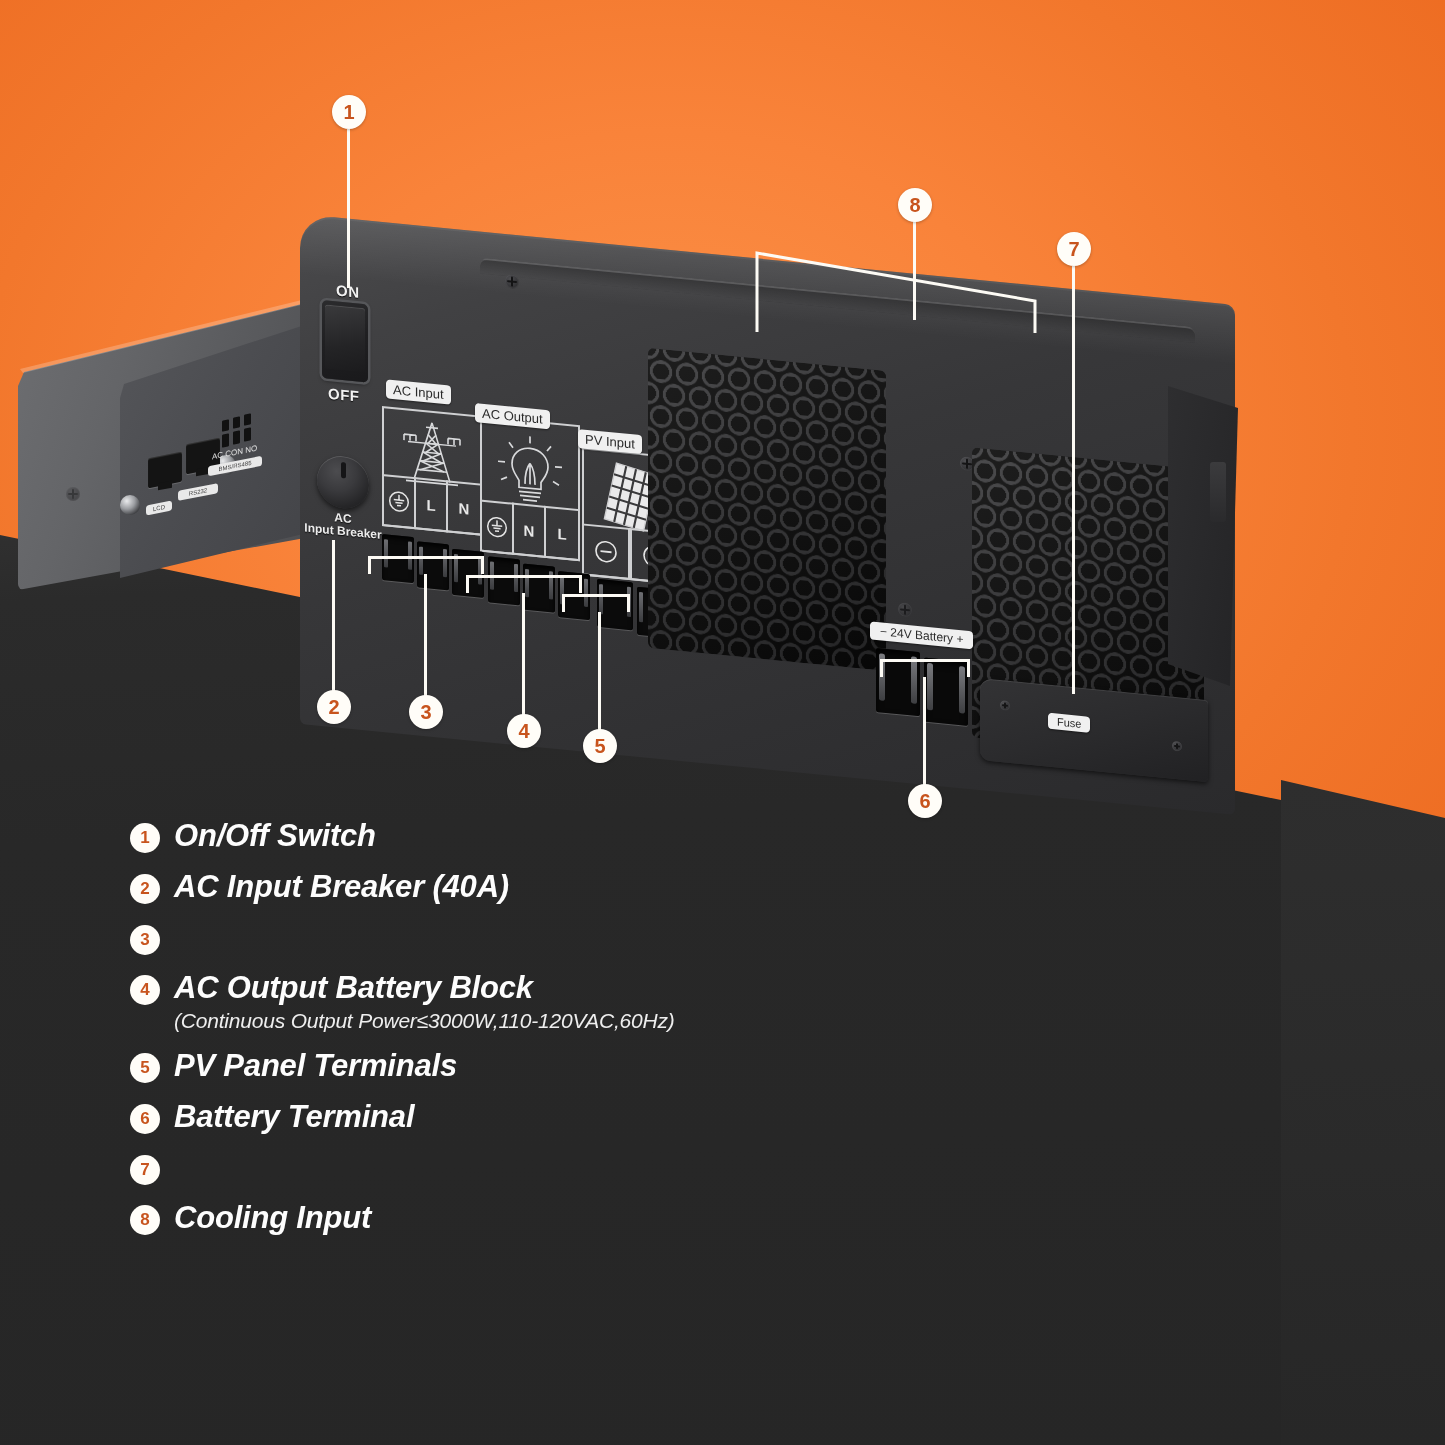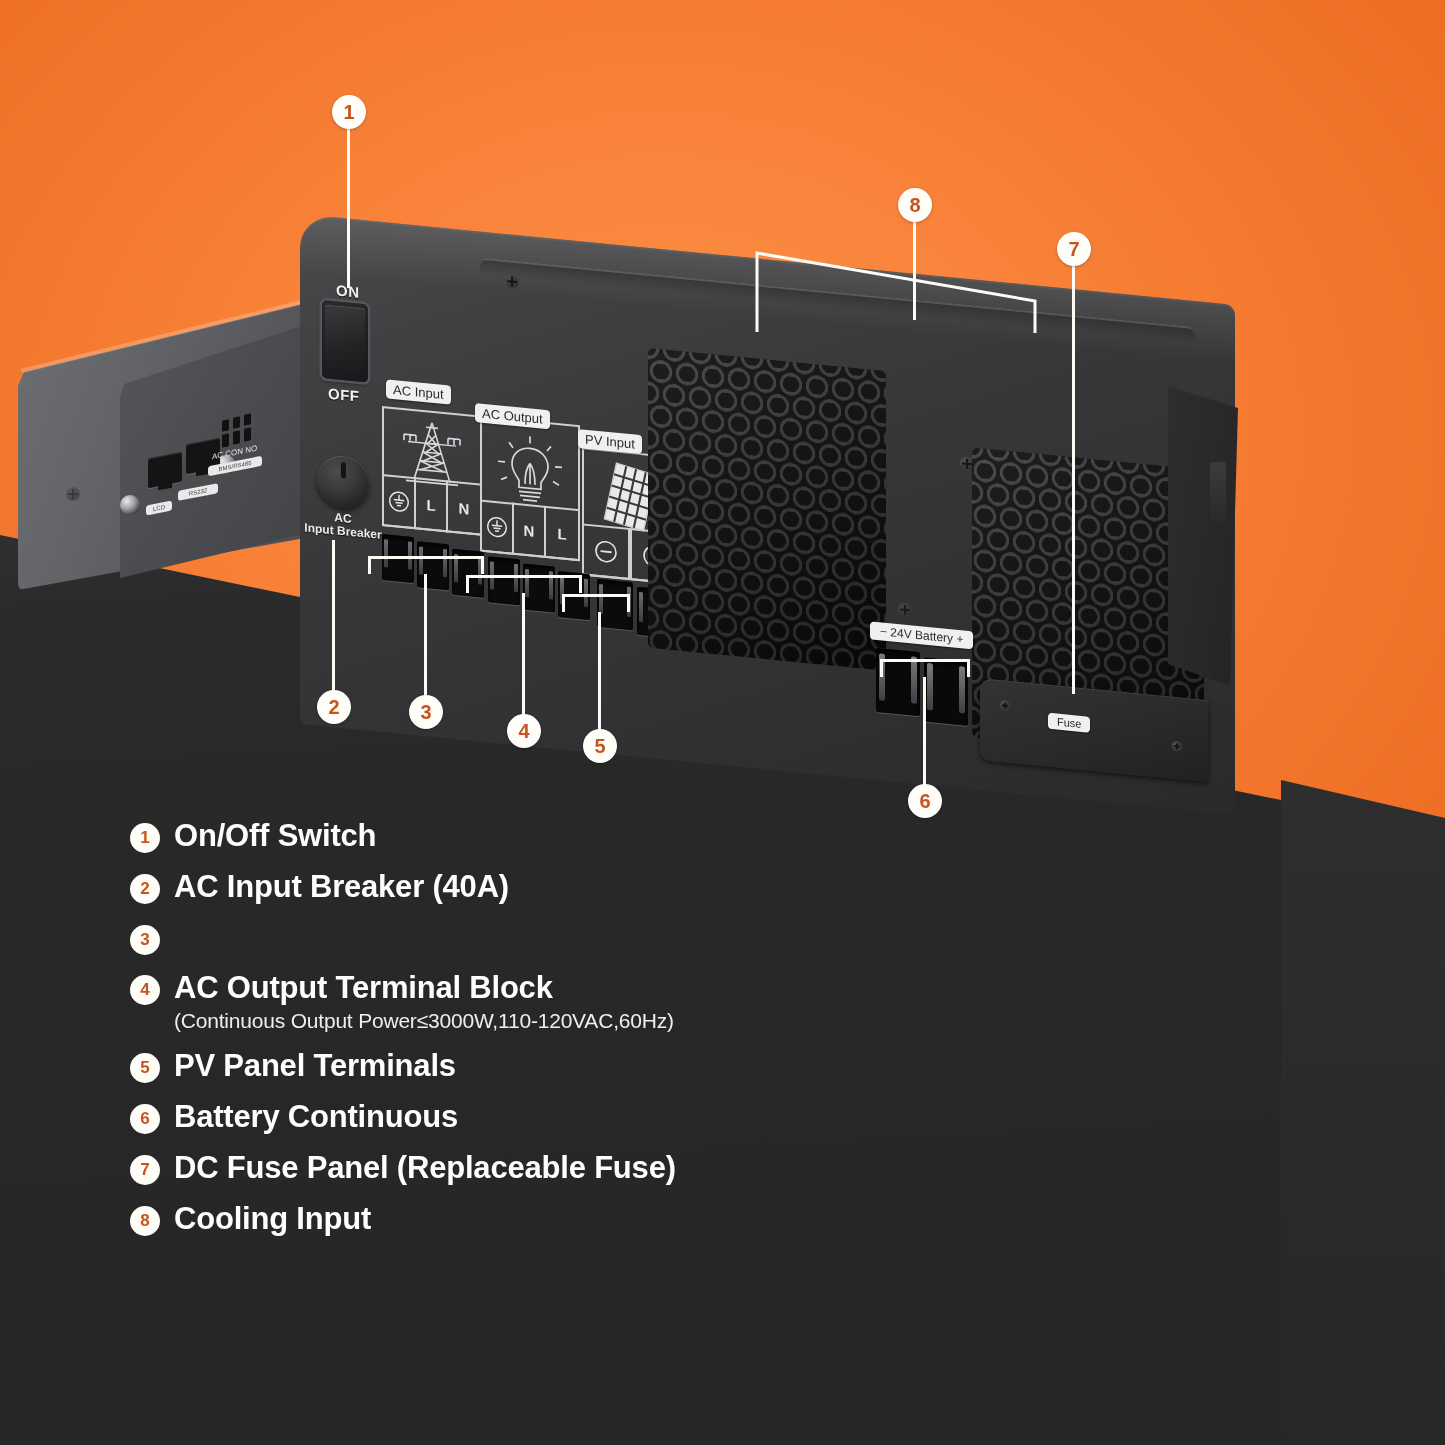--- a/index.html
+++ b/index.html
@@ -193,21 +193,21 @@
   .brk  { position:absolute; border-color:#FDFBF5; border-style:solid; border-width:0; z-index:30; }
 
   
   #legend { position:absolute; left:130px; top:818px; width:1100px; z-index:50; }
   .leg-row { display:flex; align-items:flex-start; margin-bottom:15px; }
   .leg-num {
     flex:0 0 auto; width:30px; height:30px; border-radius:50%;
     background:#FFFDF8; color:#C8541D; font-weight:bold; font-size:17px;
     display:flex; align-items:center; justify-content:center; margin-top:5px;
   }
-  .leg-body{ margin-left:14px; }
+  .leg-body{ margin-left:14px;font-style:italic; }
   .leg-title { color:#fdfdfd; font-size:31px; font-weight:bold; line-height:1.16; letter-spacing:-.2px; }
   .leg-sub { color:#eeeeee; font-size:21px; line-height:1.2; margin-top:2px; letter-spacing:-.2px; }
 </style>
 </head>
 <body>
 
 <div id="bg-orange"></div>
 <div id="dark-panel"></div>
 <div id="dark-panel-hl"></div>
 <div id="dark-panel-r"></div>
@@ -422,44 +422,41 @@
     </div>
   </div>
 
   <div class="leg-row">
     <div class="leg-num">3</div>
   </div>
 
   <div class="leg-row">
     <div class="leg-num">4</div>
     <div class="leg-body">
-      <div class="leg-title">AC Output Terminal Block</div>
+      <div class="leg-title">AC Output Battery Block</div>
       <div class="leg-sub">(Continuous Output Power≤3000W,110-120VAC,60Hz)</div>
     </div>
   </div>
 
   <div class="leg-row">
     <div class="leg-num">5</div>
     <div class="leg-body">
       <div class="leg-title">PV Panel Terminals</div>
     </div>
   </div>
 
   <div class="leg-row">
     <div class="leg-num">6</div>
     <div class="leg-body">
-      <div class="leg-title">Battery Continuous</div>
+      <div class="leg-title">Battery Terminal</div>
     </div>
   </div>
 
   <div class="leg-row">
     <div class="leg-num">7</div>
-    <div class="leg-body">
-      <div class="leg-title">DC Fuse Panel (Replaceable Fuse)</div>
-    </div>
   </div>
 
   <div class="leg-row">
     <div class="leg-num">8</div>
     <div class="leg-body">
       <div class="leg-title">Cooling Input</div>
     </div>
   </div>
 
 </div>

